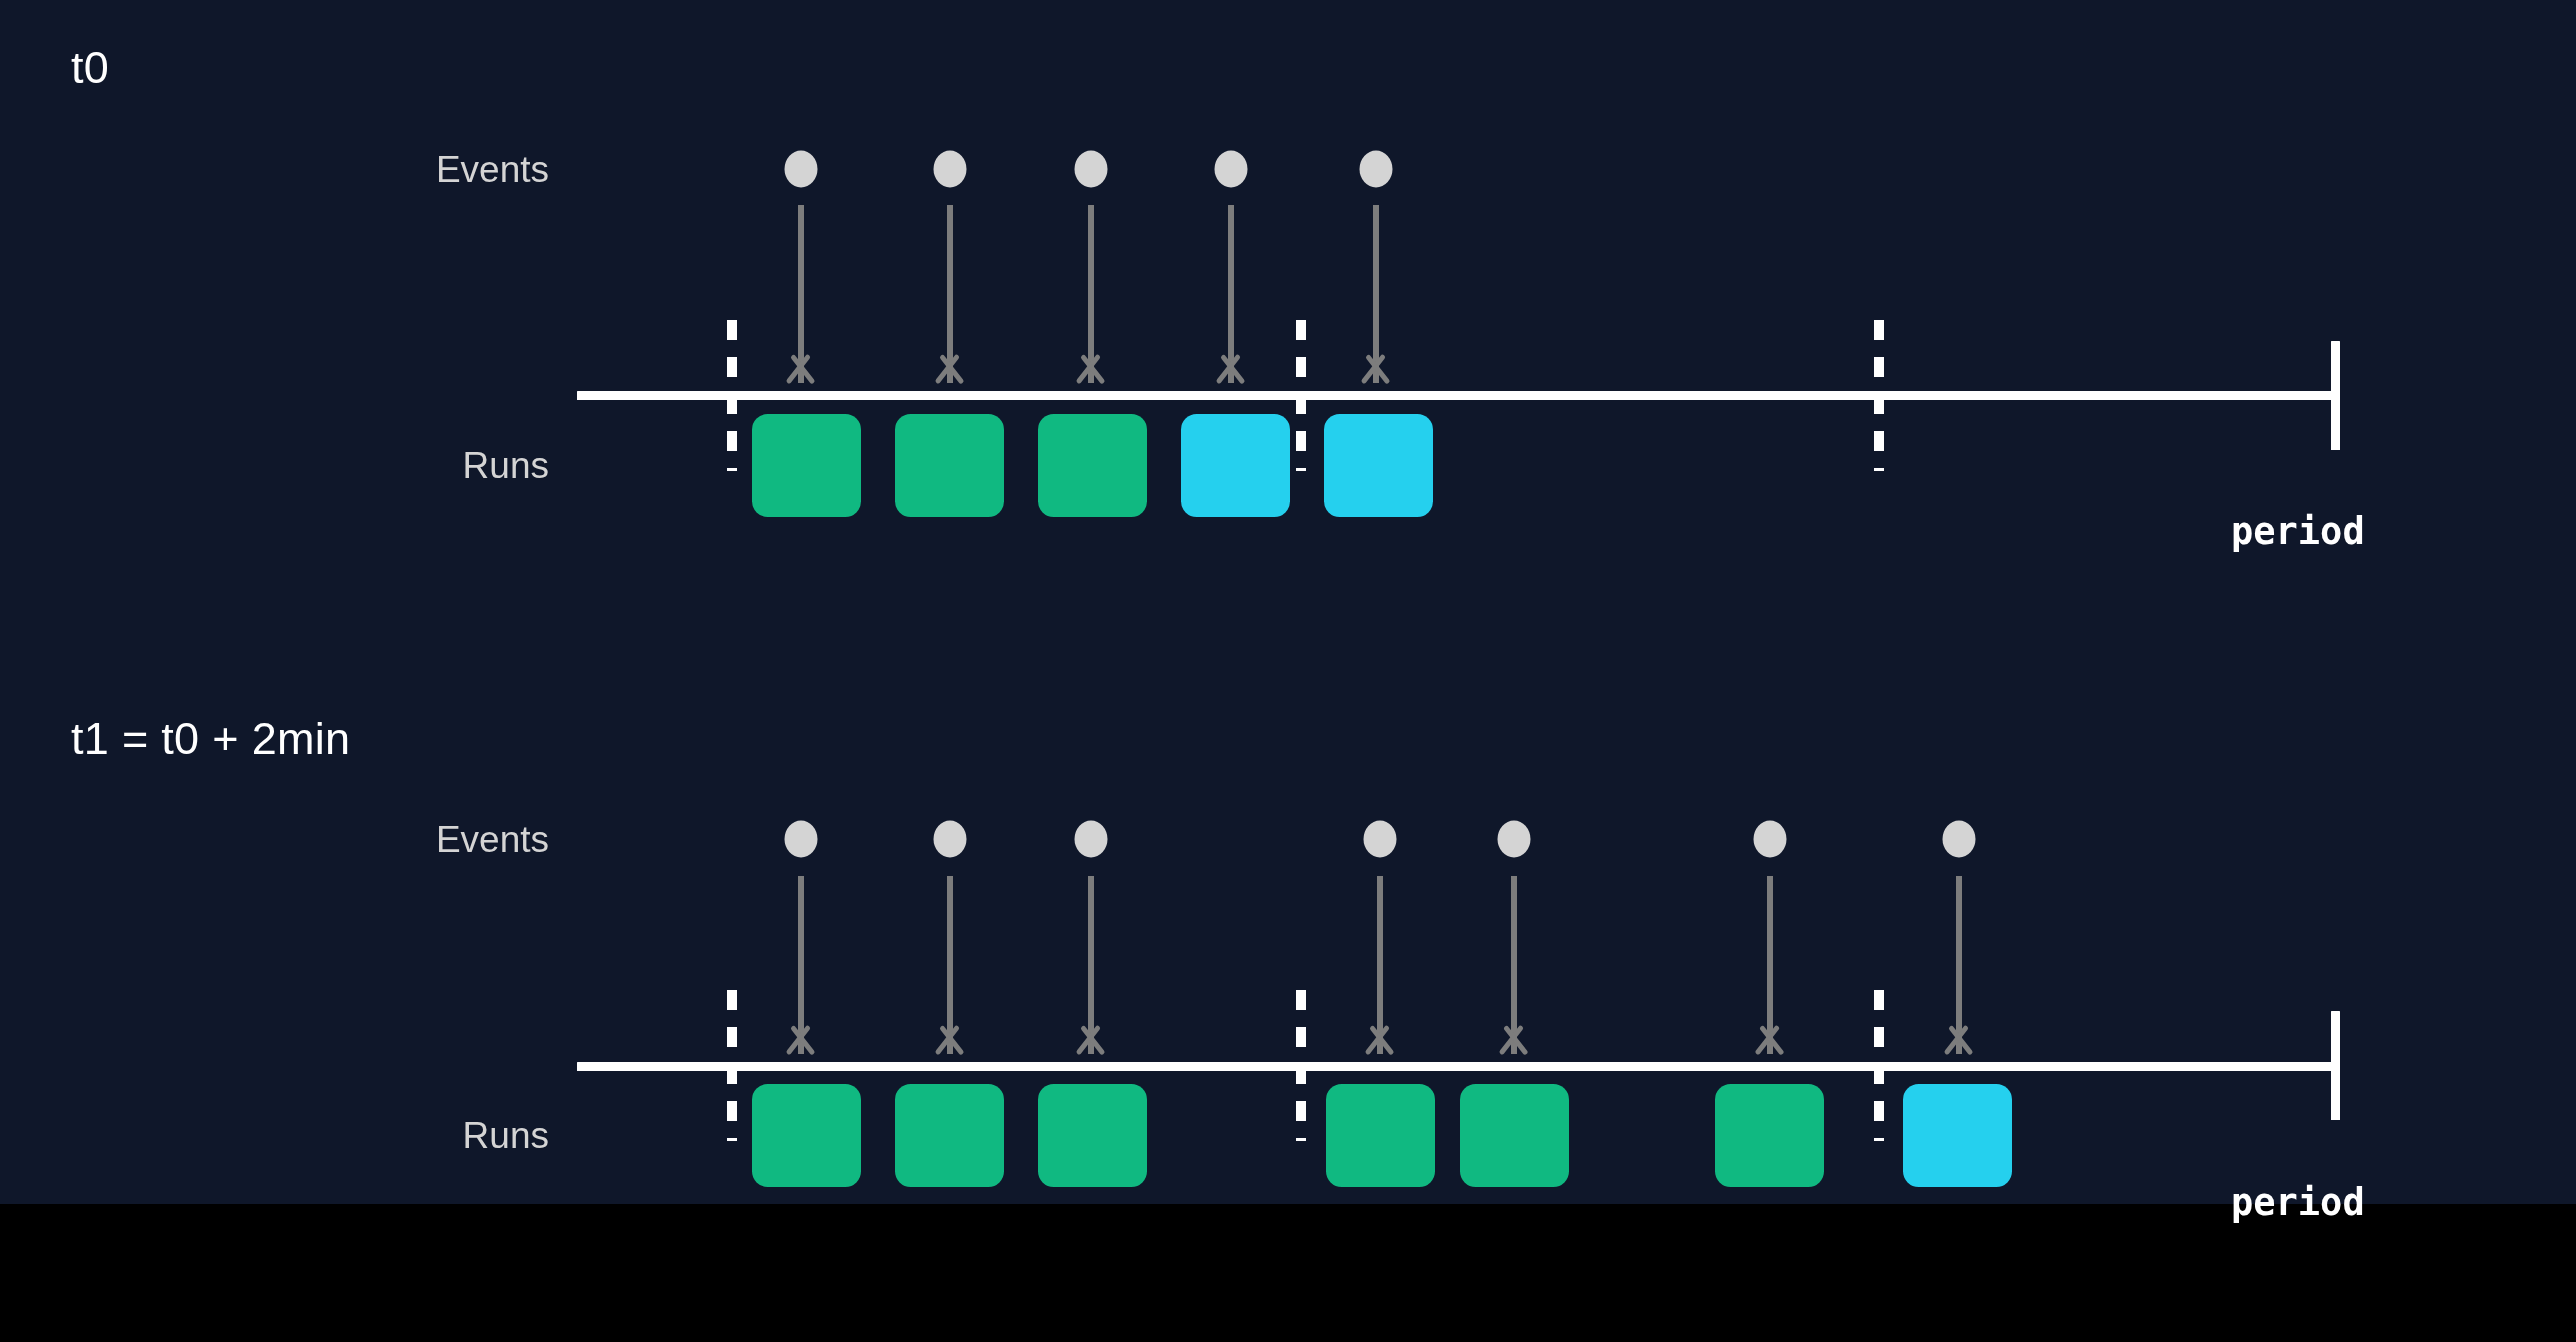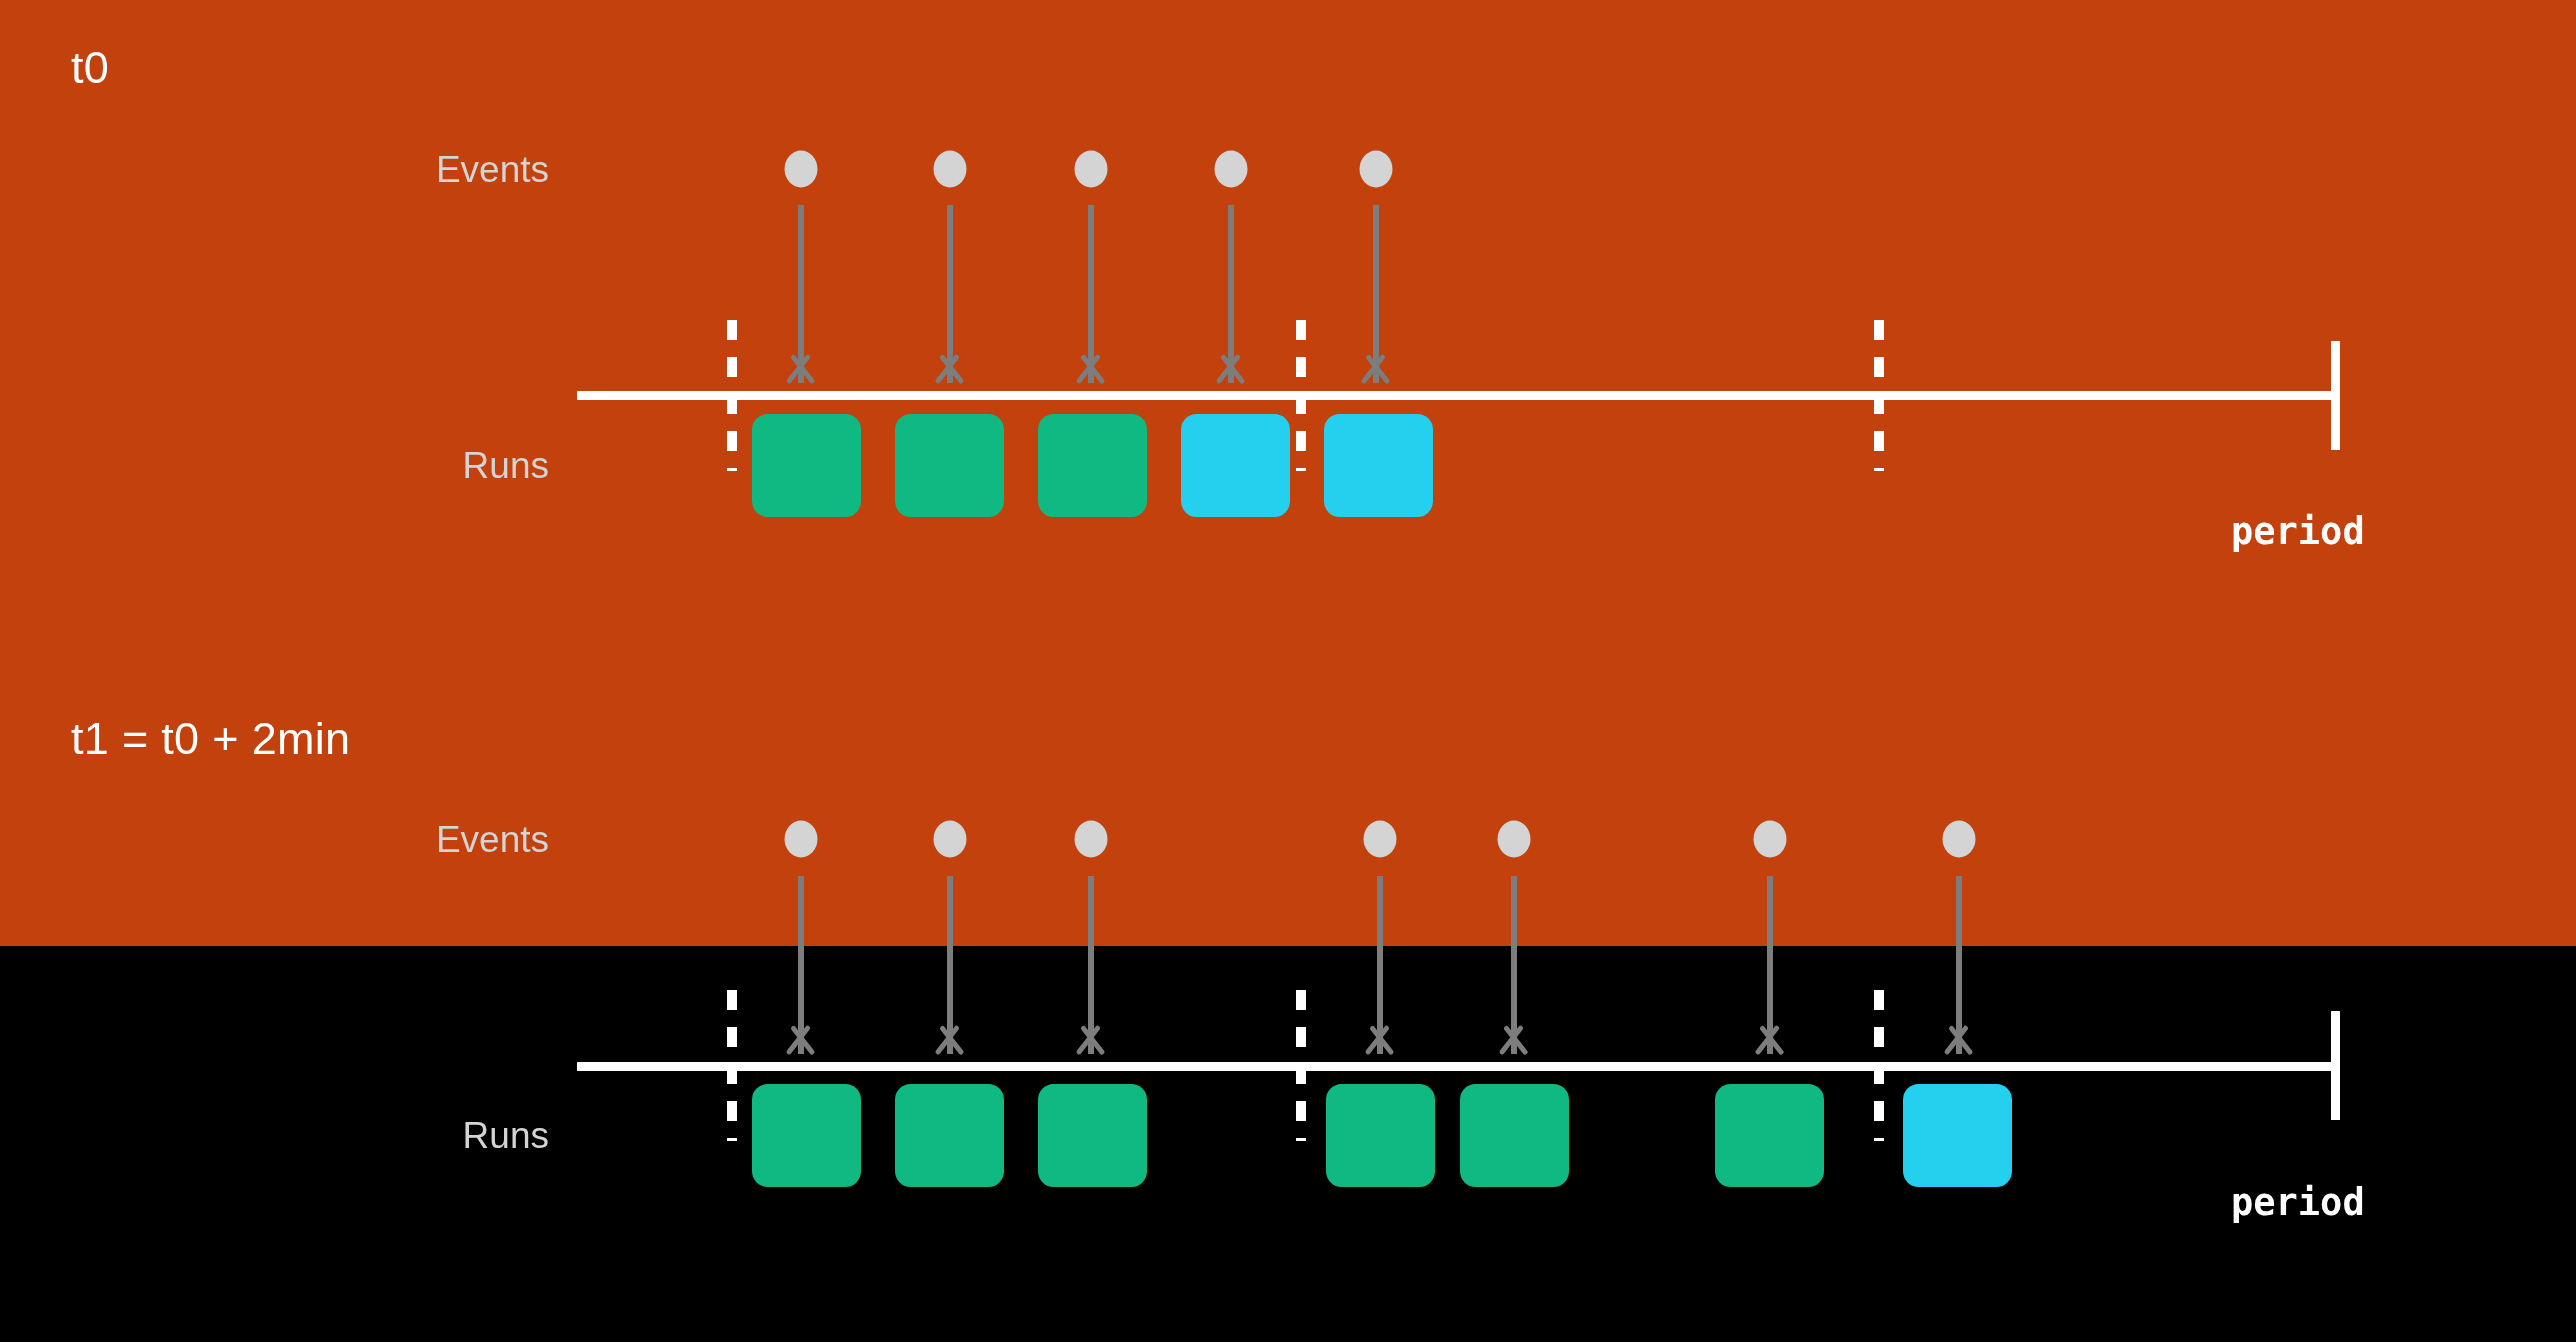--- a/index.html
+++ b/index.html
@@ -12,22 +12,22 @@
     height: 1343px;
     position: relative;
     overflow: hidden;
     font-family: "Liberation Sans", sans-serif;
     background: #000000;
   }
   #stage {
     position: absolute;
     inset: 0;
     width: 2576px;
-    height: 946px;
-    background: #c2410c;
+    height: 1204px;
+    background: #0f172a;
   }
 
   
   .section-title {
     position: absolute;
     color: #ffffff;
     font-size: 45px;
     font-weight: 400;
     letter-spacing: 0.3px;
     white-space: nowrap;

